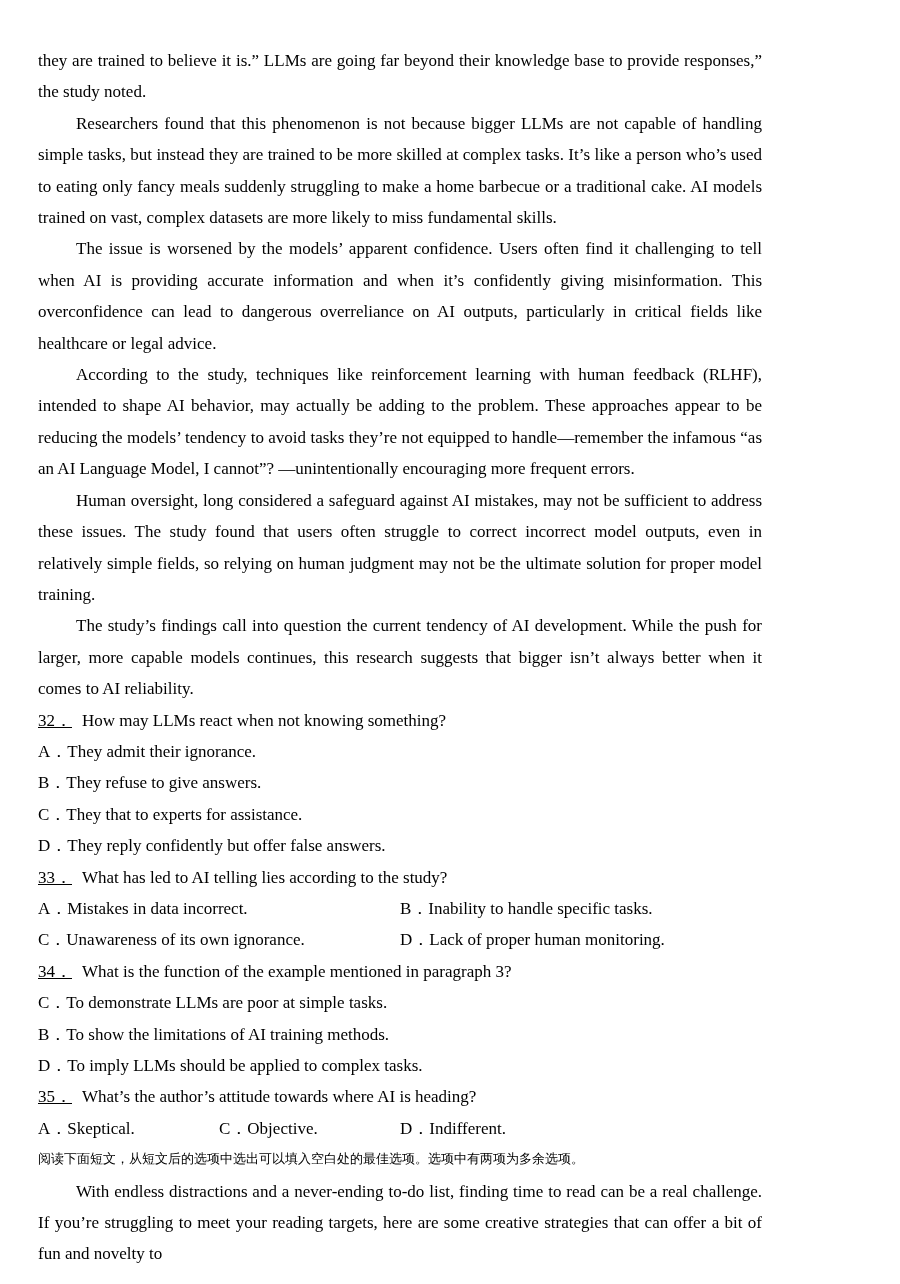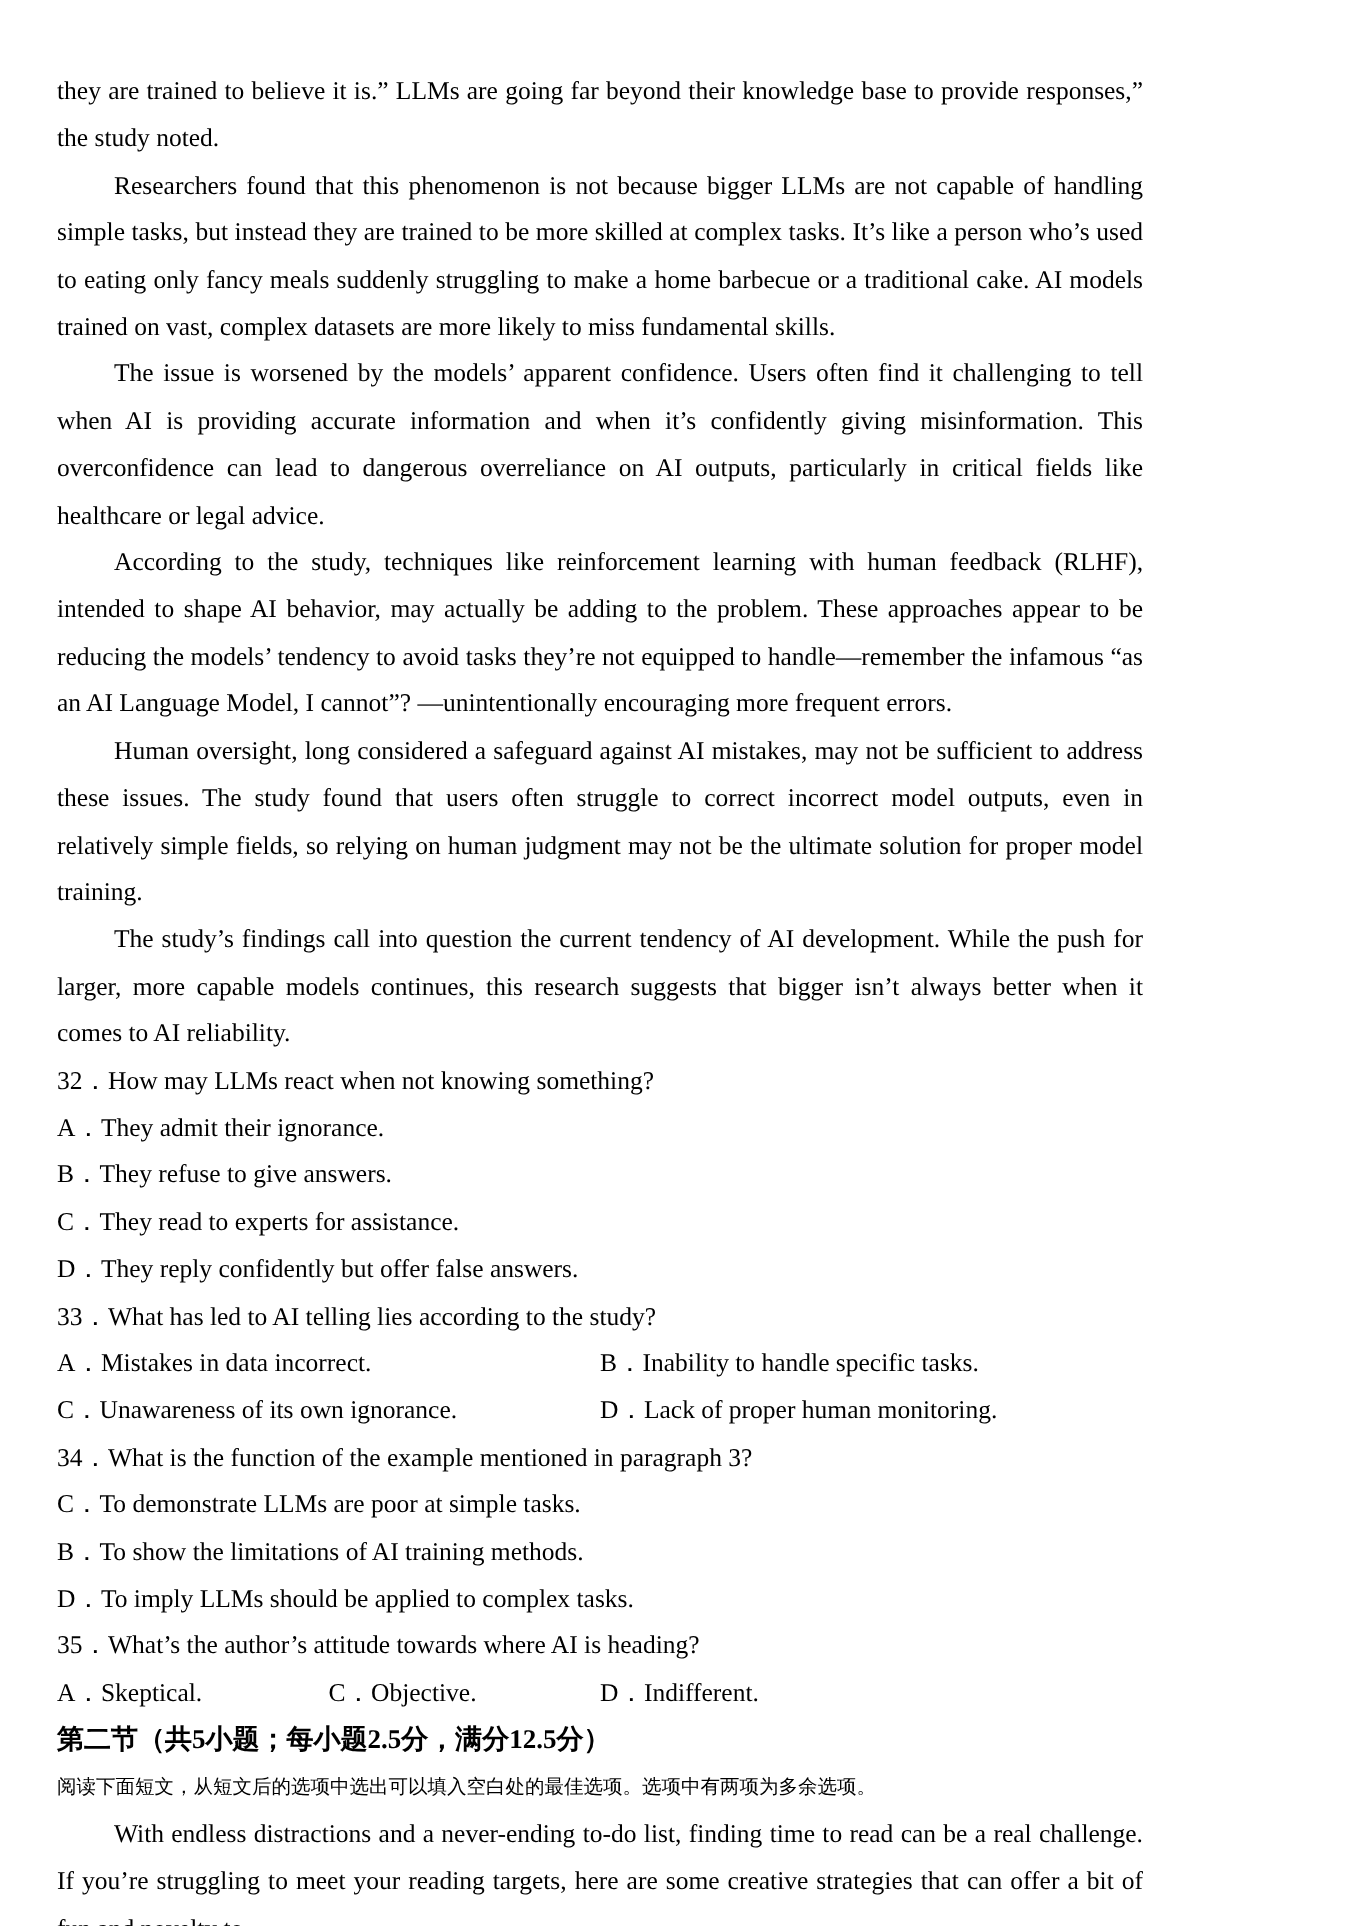--- a/index.html
+++ b/index.html
@@ -25,21 +25,22 @@
     text-align: justify;
   }
   .para.indent {
     text-indent: 38px;
   }
   .line {
     margin: 0;
     text-align: left;
   }
   .stem span:first-child {
-    margin-right: 0;
+    margin-right: 10px;
+    text-decoration: underline;
   }
   .opt-grid {
     display: grid;
   }
   .cols-2 {
     grid-template-columns: 1fr 1fr;
   }
   .cols-4 {
     grid-template-columns: 1fr 1fr 1fr 1fr;
   }
@@ -66,21 +67,21 @@
   <p class="para indent">Researchers found that this phenomenon is not because bigger LLMs are not capable of handling simple tasks, but instead they are trained to be more skilled at complex tasks. It’s like a person who’s used to eating only fancy meals suddenly struggling to make a home barbecue or a traditional cake. AI models trained on vast, complex datasets are more likely to miss fundamental skills.</p>
   <p class="para indent">The issue is worsened by the models’ apparent confidence. Users often find it challenging to tell when AI is providing accurate information and when it’s confidently giving misinformation. This overconfidence can lead to dangerous overreliance on AI outputs, particularly in critical fields like healthcare or legal advice.</p>
   <p class="para indent">According to the study, techniques like reinforcement learning with human feedback (RLHF), intended to shape AI behavior, may actually be adding to the problem. These approaches appear to be reducing the models’ tendency to avoid tasks they’re not equipped to handle—remember the infamous “as an AI Language Model, I cannot”? —unintentionally encouraging more frequent errors.</p>
   <p class="para indent">Human oversight, long considered a safeguard against AI mistakes, may not be sufficient to address these issues. The study found that users often struggle to correct incorrect model outputs, even in relatively simple fields, so relying on human judgment may not be the ultimate solution for proper model training.</p>
   <p class="para indent">The study’s findings call into question the current tendency of AI development. While the push for larger, more capable models continues, this research suggests that bigger isn’t always better when it comes to AI reliability.</p>
 
   <div>
     <div class="line stem"><span>32．</span><span>How may LLMs react when not knowing something?</span></div>
     <div class="line">A．They admit their ignorance.</div>
     <div class="line">B．They refuse to give answers.</div>
-    <div class="line">C．They read to experts for assistance.</div>
+    <div class="line">C．They that to experts for assistance.</div>
     <div class="line">D．They reply confidently but offer false answers.</div>
   </div>
 
   <div>
     <div class="line stem"><span>33．</span><span>What has led to AI telling lies according to the study?</span></div>
     <div class="opt-grid cols-2">
       <div class="line">A．Mistakes in data incorrect.</div>
       <div class="line">B．Inability to handle specific tasks.</div>
       <div class="line">C．Unawareness of its own ignorance.</div>
       <div class="line">D．Lack of proper human monitoring.</div>
@@ -97,18 +98,17 @@
   <div>
     <div class="line stem"><span>35．</span><span>What’s the author’s attitude towards where AI is heading?</span></div>
     <div class="opt-grid cols-4">
       <div class="line">A．Skeptical.</div>
       <div class="line">C．Objective.</div>
       <div class="line">D．Indifferent.</div>
     </div>
   </div>
 
   <div>
-    <div class="cn-heading">第二节（共5小题；每小题2.5分，满分12.5分）</div>
     <div class="cn-instruction">阅读下面短文，从短文后的选项中选出可以填入空白处的最佳选项。选项中有两项为多余选项。</div>
     <p class="para indent">With endless distractions and a never-ending to-do list, finding time to read can be a real challenge. If you’re struggling to meet your reading targets, here are some creative strategies that can offer a bit of fun and novelty to</p>
   </div>
 
 </div>
 
 </body></html>

